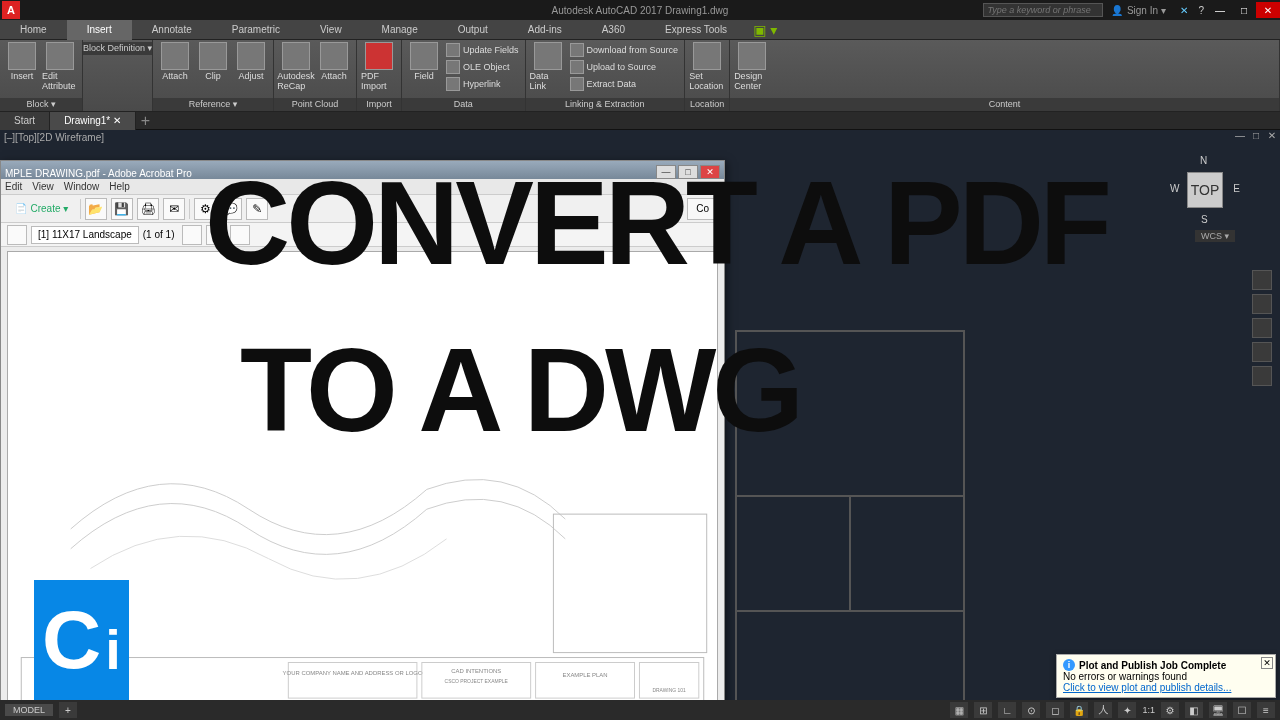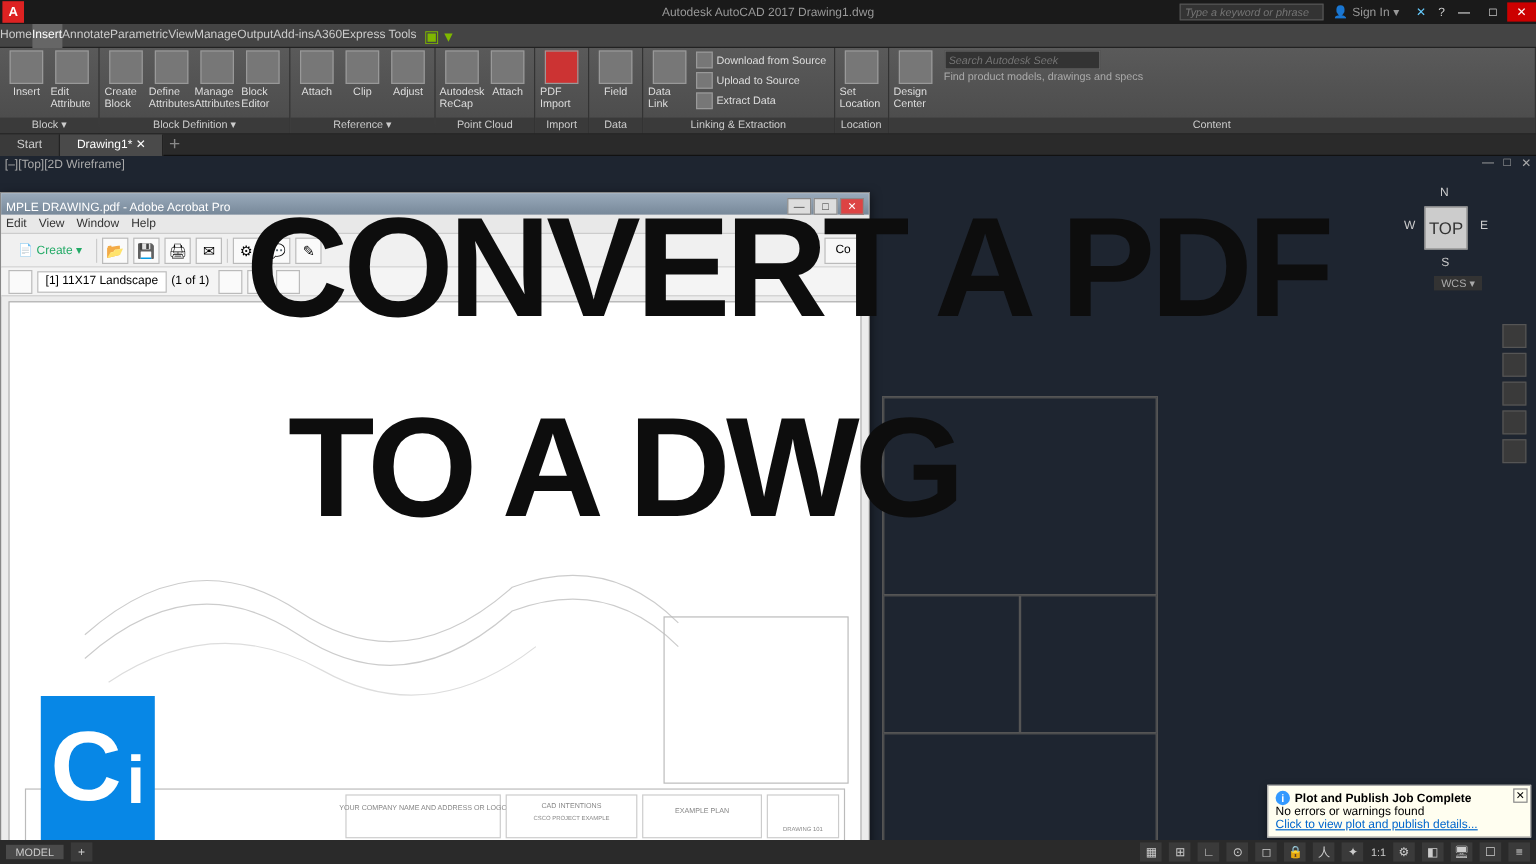--- a/index.html
+++ b/index.html
@@ -10,21 +10,21 @@
 .titlebar .red-a { width: 18px; height: 18px; background: #d22; color: #fff; font-weight: bold; display: flex; align-items: center; justify-content: center; font-size: 11px; margin-left: 2px; }
 .titlebar .title { position: absolute; left: 50%; transform: translateX(-50%); color: #999; }
 .titlebar .search-box { margin-left: auto; width: 120px; height: 14px; background: #333; border: 1px solid #555; color: #666; font-size: 9px; padding: 0 3px; font-style: italic; }
 .titlebar .signin { color: #999; margin: 0 8px; display: flex; align-items: center; gap: 3px; }
 .titlebar .win-controls { display: flex; }
 .titlebar .win-controls span { width: 24px; height: 16px; display: flex; align-items: center; justify-content: center; font-size: 10px; color: #fff; }
 .titlebar .win-controls .close { background: #c00; }
 
 
 .menutabs { height: 20px; background: #444; display: flex; align-items: center; border-bottom: 1px solid #222; }
-.menutabs .tab { padding: 0 0; height: 20px; line-height: 20px; color: #ccc; font-size: 10px; cursor: pointer; }
+.menutabs .tab { padding: 0 20px; height: 20px; line-height: 20px; color: #ccc; font-size: 10px; cursor: pointer; }
 .menutabs .tab.active { background: #666; color: #fff; }
 .menutabs .bullet { color: #7fb800; font-size: 14px; margin-left: 6px; }
 
 
 .ribbon { height: 72px; background: linear-gradient(#5a5a5a, #4a4a4a); display: flex; border-bottom: 1px solid #222; }
 .ribbon-panel { border-right: 1px solid #333; padding: 2px 4px 0 4px; display: flex; flex-direction: column; }
 .ribbon-panel .panel-content { flex: 1; display: flex; align-items: flex-start; gap: 2px; }
 .ribbon-panel .panel-label { height: 13px; line-height: 13px; text-align: center; color: #ccc; font-size: 9px; background: #3a3a3a; margin: 0 -4px; }
 .rbtn-big { width: 36px; display: flex; flex-direction: column; align-items: center; color: #ddd; font-size: 9px; cursor: pointer; }
 .rbtn-big .ico { width: 28px; height: 28px; background: #777; border: 1px solid #999; margin-bottom: 1px; }
@@ -143,38 +143,20 @@
           <span>Insert</span>
         </div>
       <div class="rbtn-big">
           <div class="ico"></div>
           <span>Edit Attribute</span>
         </div>
     </div>
     <div class="panel-label">Block ▾</div>
   </div>
   <div class="ribbon-panel">
-    <div class="panel-content">
-      <div class="rbtn-big">
-          <div class="ico"></div>
-          <span>Create Block</span>
-        </div>
-      <div class="rbtn-big">
-          <div class="ico"></div>
-          <span>Define Attributes</span>
-        </div>
-      <div class="rbtn-big">
-          <div class="ico"></div>
-          <span>Manage Attributes</span>
-        </div>
-      <div class="rbtn-big">
-          <div class="ico"></div>
-          <span>Block Editor</span>
-        </div>
-    </div>
     <div class="panel-label">Block Definition ▾</div>
   </div>
   <div class="ribbon-panel">
     <div class="panel-content">
       <div class="rbtn-big">
           <div class="ico"></div>
           <span>Attach</span>
         </div>
       <div class="rbtn-big">
           <div class="ico"></div>
@@ -208,20 +190,34 @@
         </div>
     </div>
     <div class="panel-label">Import</div>
   </div>
   <div class="ribbon-panel">
     <div class="panel-content">
       <div class="rbtn-big">
           <div class="ico"></div>
           <span>Field</span>
         </div>
+      <div class="stack">
+        <div class="rbtn-small">
+            <div class="ico"></div>
+            <span>Update Fields</span>
+          </div>
+        <div class="rbtn-small">
+            <div class="ico"></div>
+            <span>OLE Object</span>
+          </div>
+        <div class="rbtn-small">
+            <div class="ico"></div>
+            <span>Hyperlink</span>
+          </div>
+      </div>
     </div>
     <div class="panel-label">Data</div>
   </div>
   <div class="ribbon-panel">
     <div class="panel-content">
       <div class="rbtn-big">
           <div class="ico"></div>
           <span>Data Link</span>
         </div>
       <div class="stack">
@@ -249,24 +245,20 @@
         </div>
     </div>
     <div class="panel-label">Location</div>
   </div>
   <div class="ribbon-panel" style="flex:1">
     <div class="panel-content">
       <div class="rbtn-big">
           <div class="ico"></div>
           <span>Design Center</span>
         </div>
-      <div class="stack" style="margin-left:4px">
-        <input class="search-content" placeholder="Search Autodesk Seek" style="">
-        <span class="hint">Find product models, drawings and specs</span>
-      </div>
     </div>
     <div class="panel-label">Content</div>
   </div>
 </div>
 
 <div class="doctabs">
   <div class="dtab">Start</div>
   <div class="dtab active"><span>Drawing1*</span> ✕</div>
   <div class="plus">+</div>
 </div>

